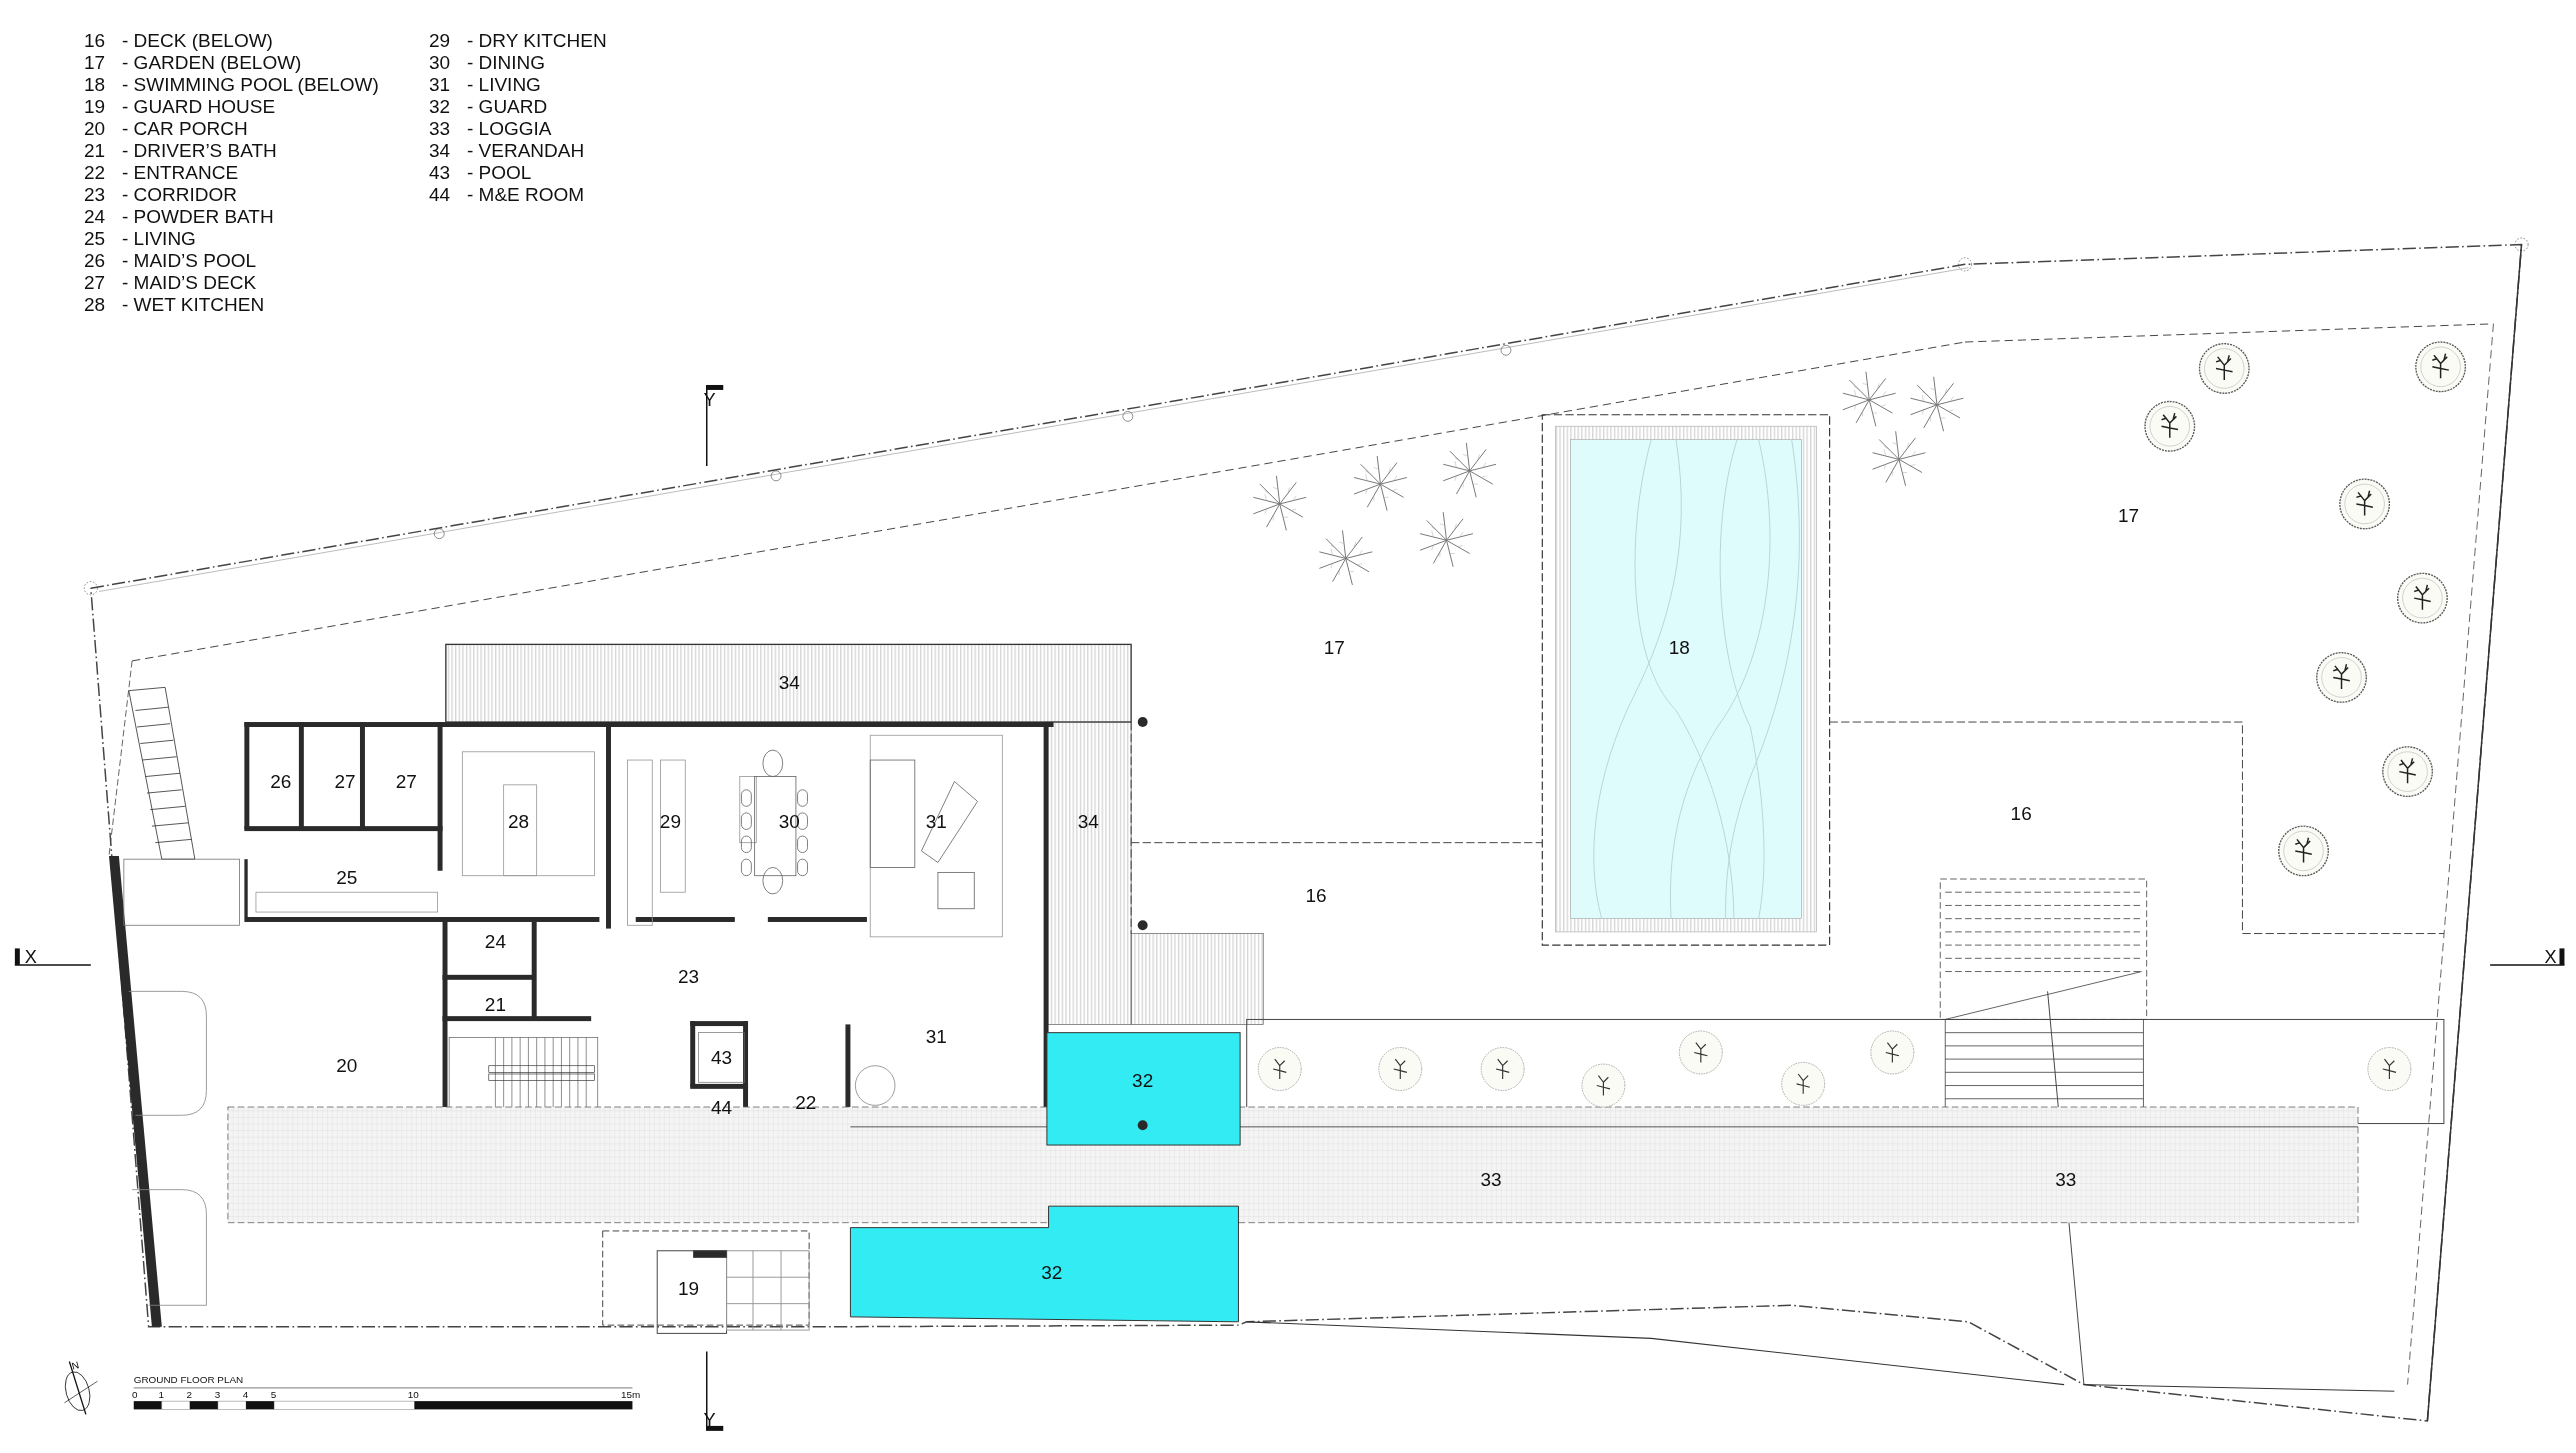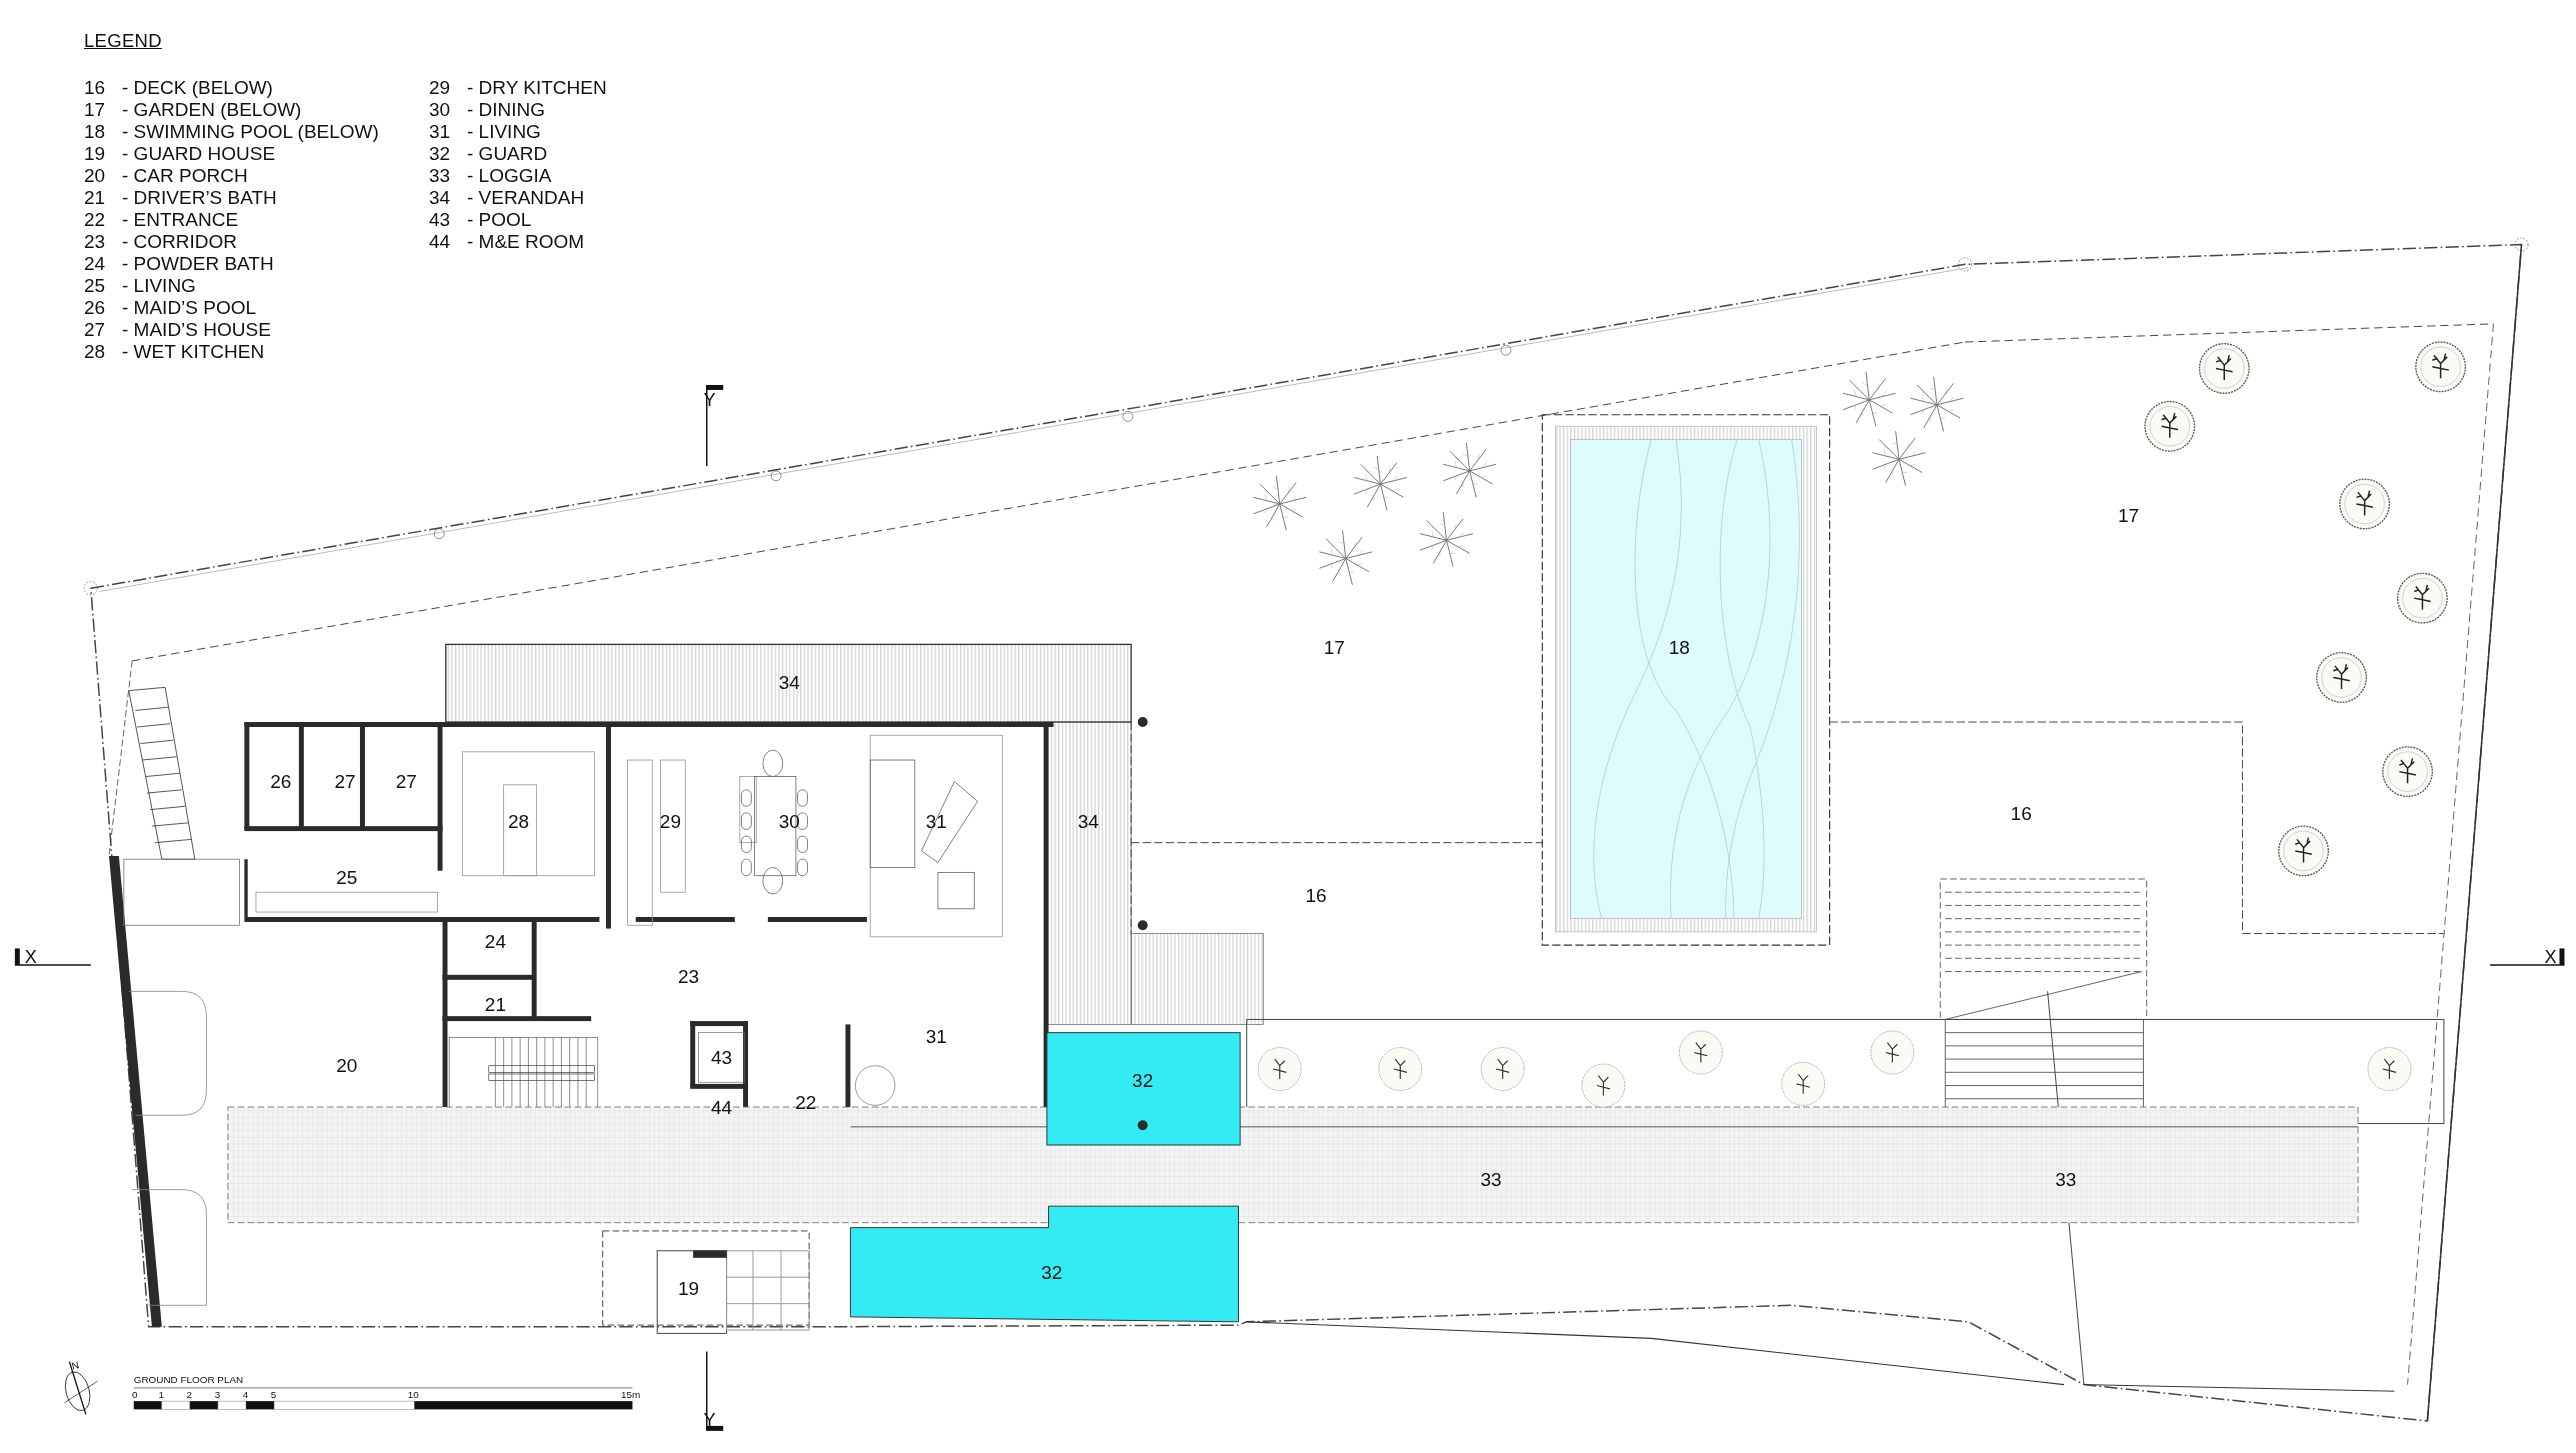--- a/index.html
+++ b/index.html
@@ -13,21 +13,20 @@
   .legend-num { width:38px; display:inline-block; }
   .legend-label { display:inline-block; }
   .room-label { font-family:"Liberation Sans", sans-serif; font-size:11.5px; fill:#111; text-anchor:middle; dominant-baseline:middle; }
   .small-label { font-family:"Liberation Sans", sans-serif; font-size:6px; fill:#111; }
   .section-label { font-family:"Liberation Sans", sans-serif; font-size:11px; fill:#111; }
 </style>
 </head>
 <body>
 
 <div class="legend">
-  <div class="legend-title">LEGEND</div>
   <div class="legend-cols">
     <div class="legend-col">
       <div class="legend-row">
           <span class="legend-num">16</span>
           <span class="legend-label">- DECK (BELOW)</span>
         </div>
       <div class="legend-row">
           <span class="legend-num">17</span>
           <span class="legend-label">- GARDEN (BELOW)</span>
         </div>
@@ -62,21 +61,21 @@
       <div class="legend-row">
           <span class="legend-num">25</span>
           <span class="legend-label">- LIVING</span>
         </div>
       <div class="legend-row">
           <span class="legend-num">26</span>
           <span class="legend-label">- MAID’S POOL</span>
         </div>
       <div class="legend-row">
           <span class="legend-num">27</span>
-          <span class="legend-label">- MAID’S HOUSE</span>
+          <span class="legend-label">- MAID’S DECK</span>
         </div>
       <div class="legend-row">
           <span class="legend-num">28</span>
           <span class="legend-label">- WET KITCHEN</span>
         </div>
     </div>
     <div class="legend-col">
       <div class="legend-row">
           <span class="legend-num">29</span>
           <span class="legend-label">- DRY KITCHEN</span>

